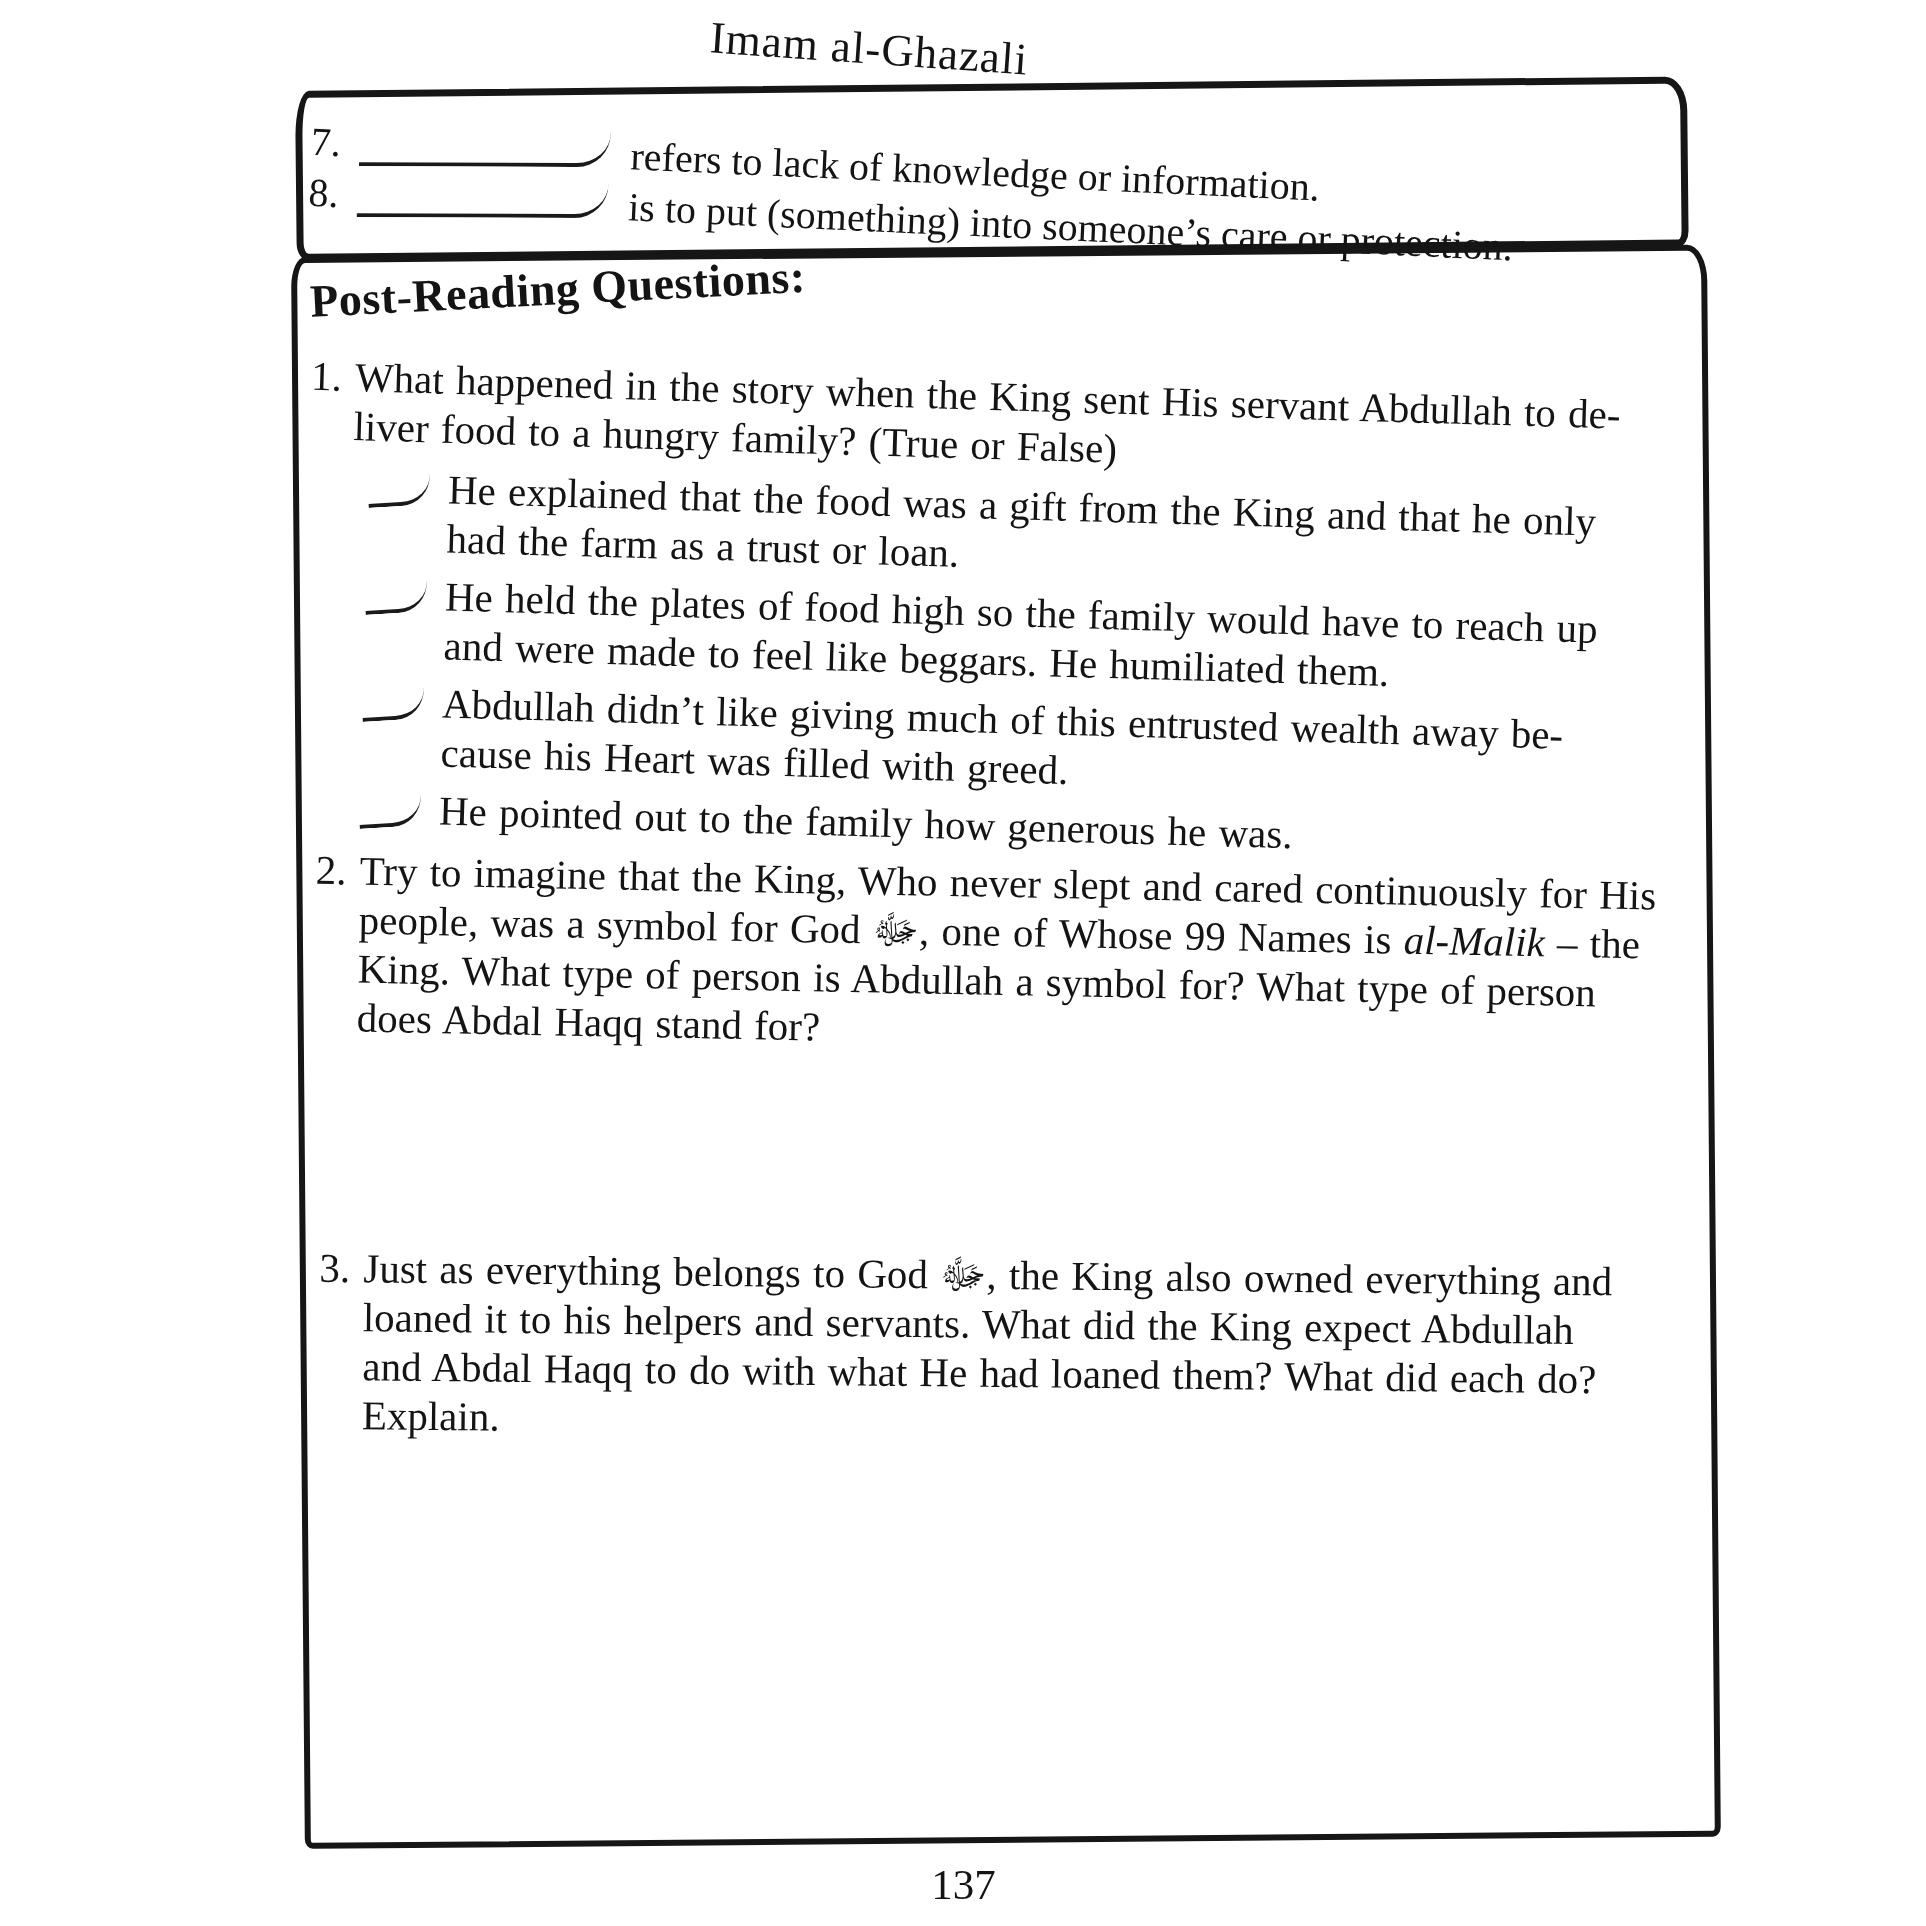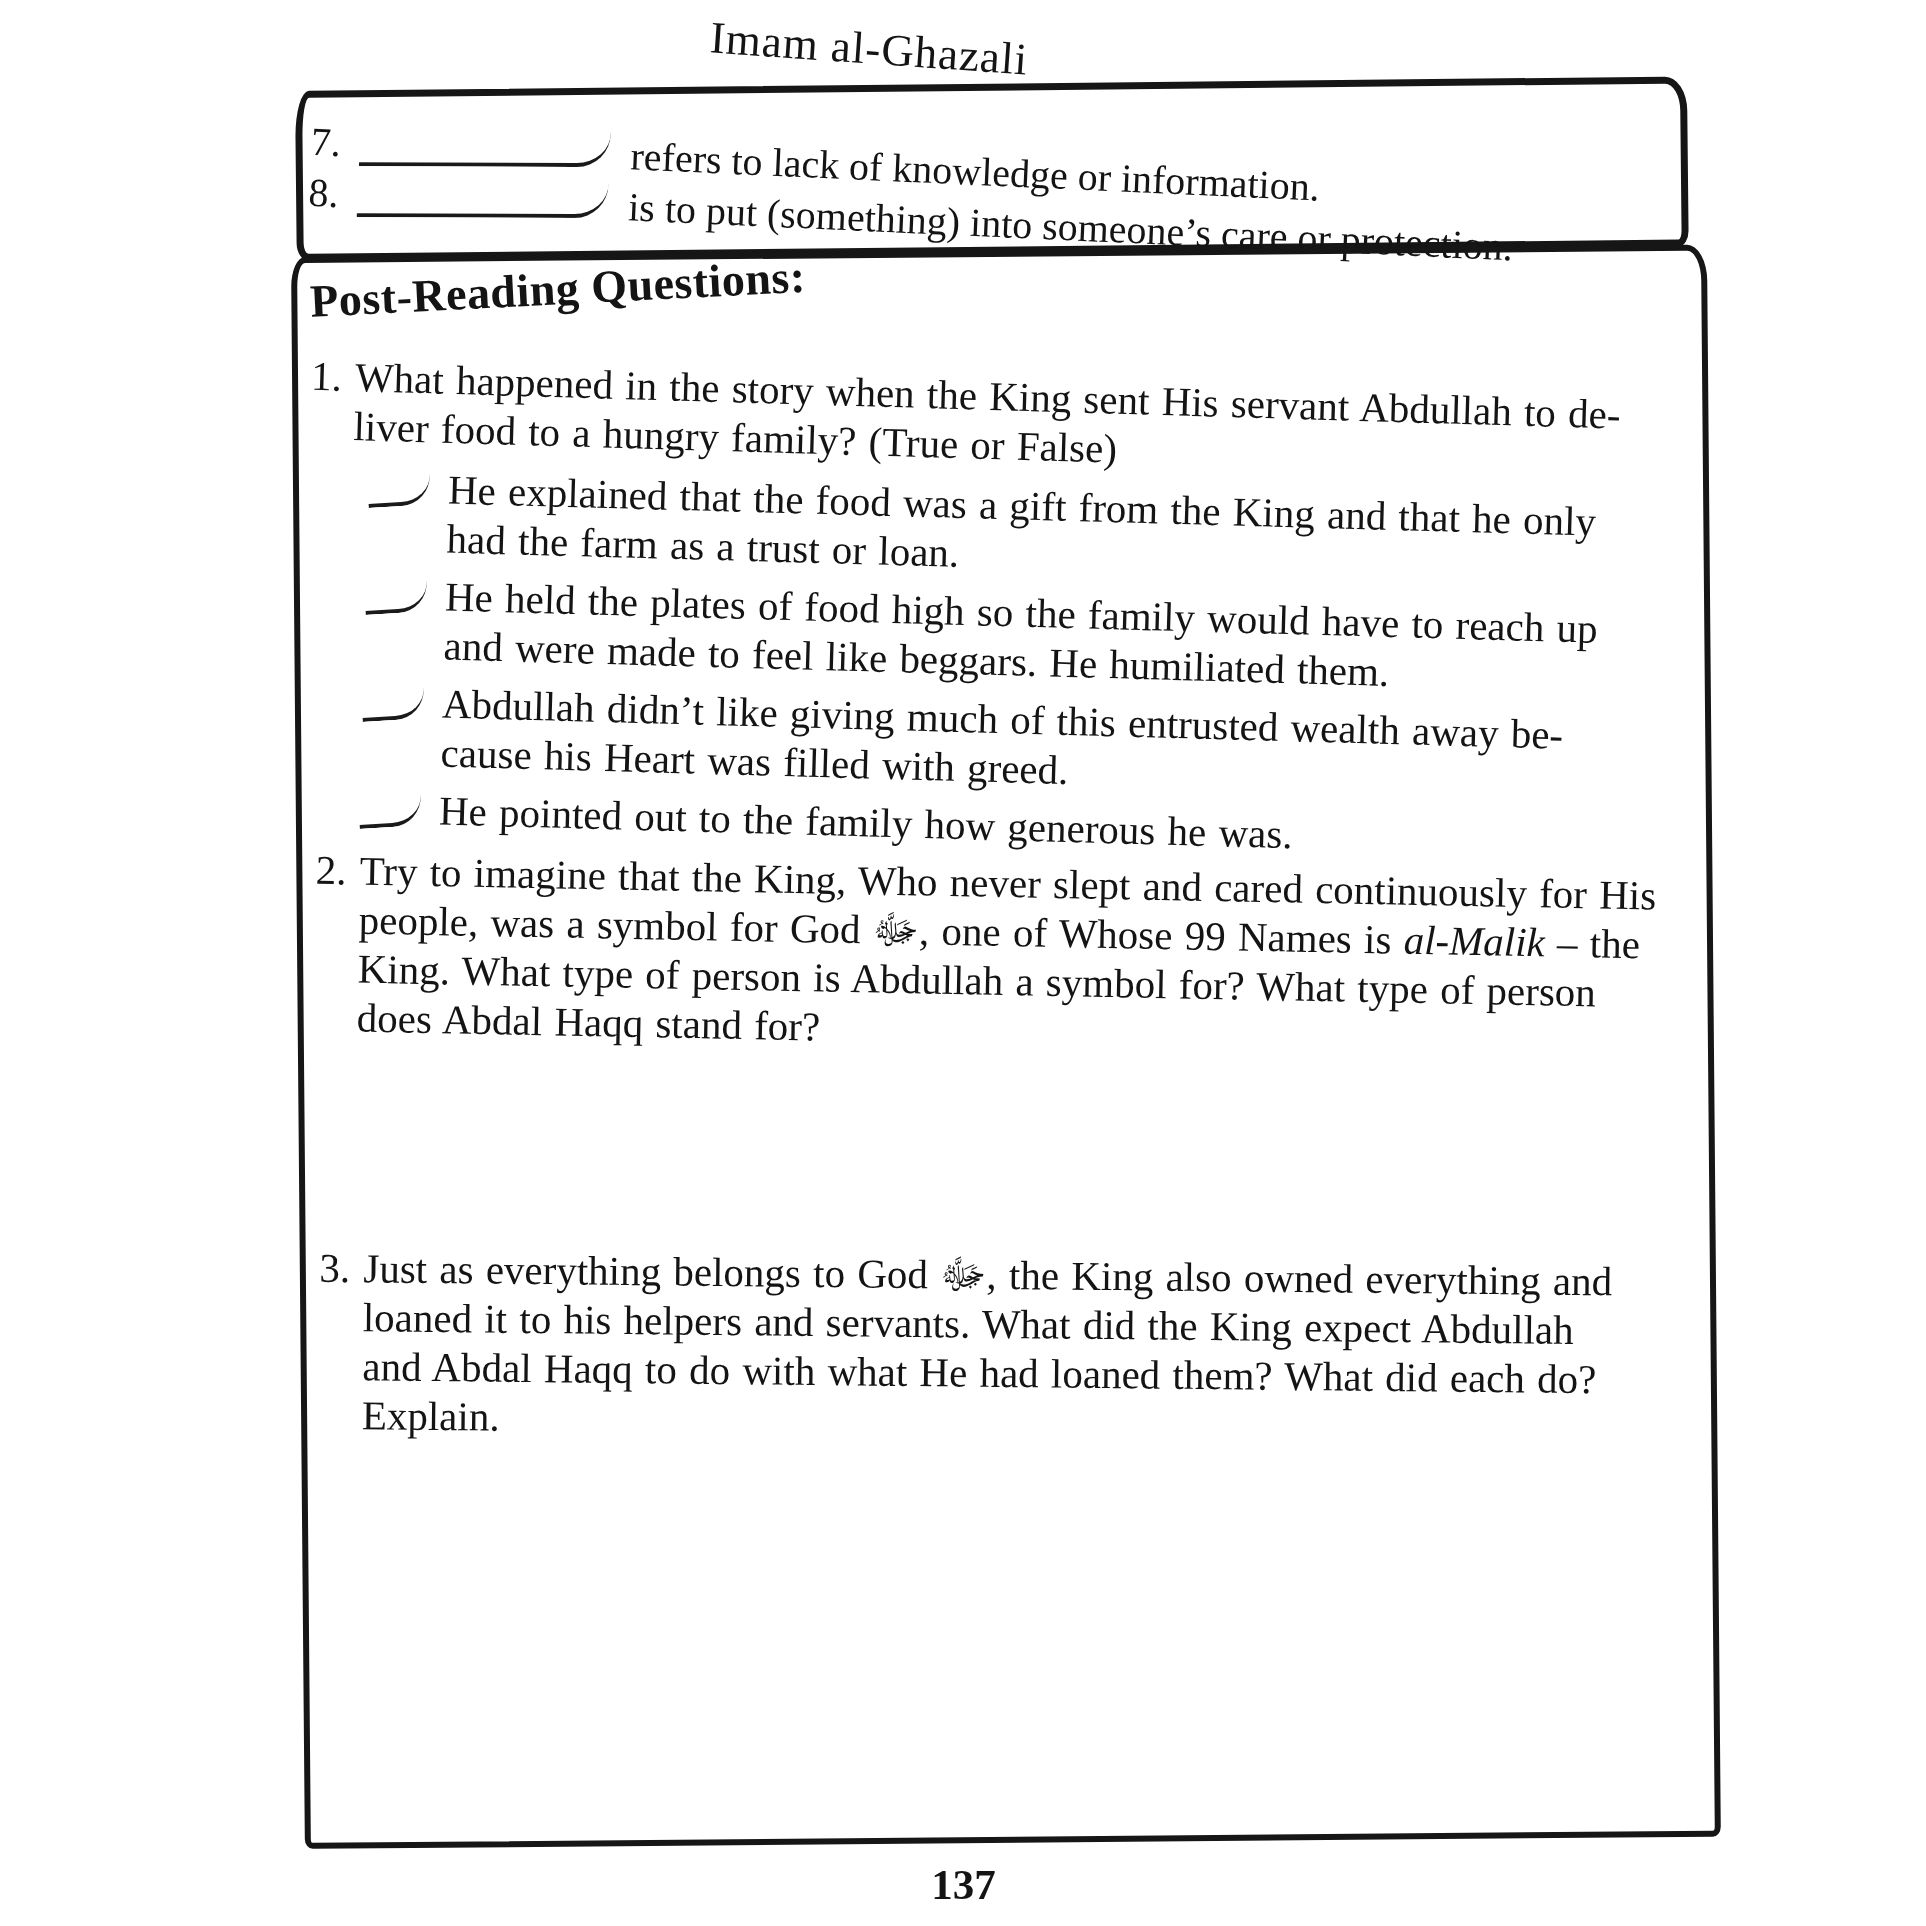--- a/index.html
+++ b/index.html
@@ -47,21 +47,21 @@
   .tf-item{display:flex;margin-bottom:9px;font-size:41px;line-height:49px;}
   .blank-short{
     flex:0 0 63px;height:38px;border-bottom:4px solid #1a1a1a;margin-right:18px;
     transform:rotate(-5deg);border-radius:0 0 30px 0;
   }
   .q2{margin-top:12px;transform:rotate(1.6deg);transform-origin:left top;}
   .q3{margin-top:202px;transform:rotate(1.1deg);transform-origin:left top;}
   .line{white-space:nowrap;word-spacing:2px;}
   .italic{font-style:italic;}
   .page-number{
-    position:absolute;left:0;right:0;bottom:18px;text-align:center;font-size:43px;font-weight:bold;
+    position:absolute;left:0;right:0;bottom:18px;text-align:center;font-size:43px;
   }
 </style>
 </head>
 <body>
 
 <div class="page">
 
   <div class="header-title">Imam al-Ghazali</div>
 
   <div class="vocab-box">

